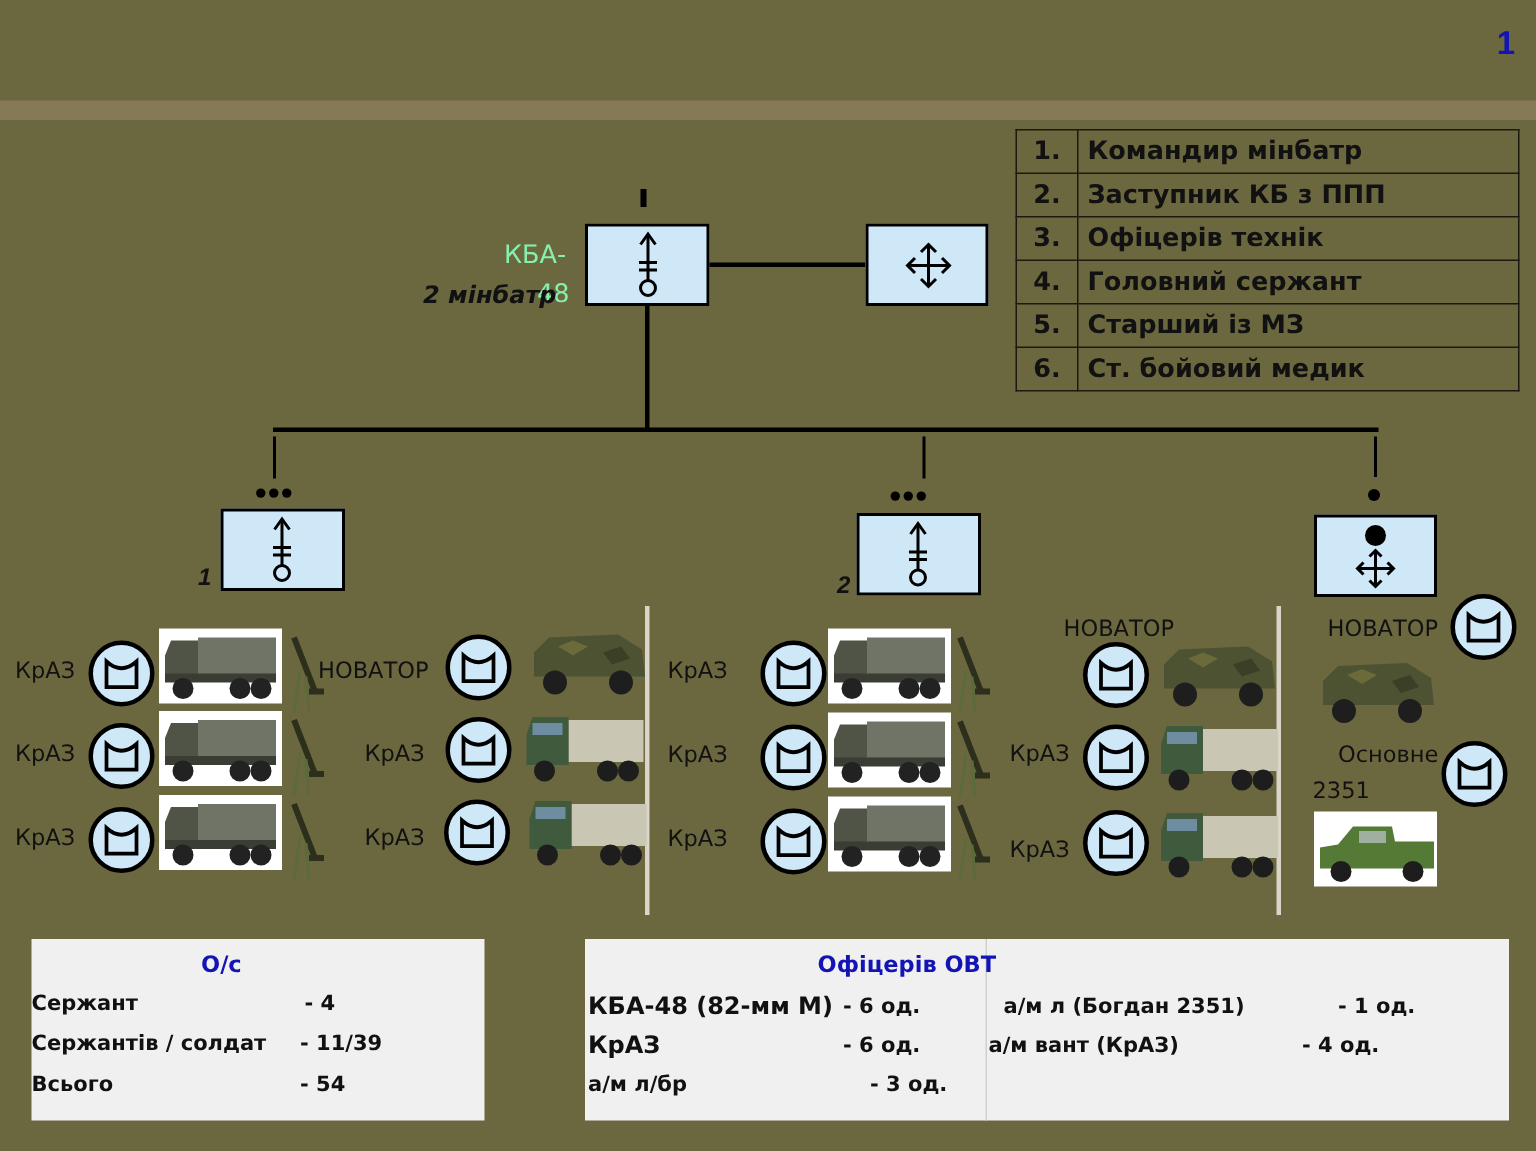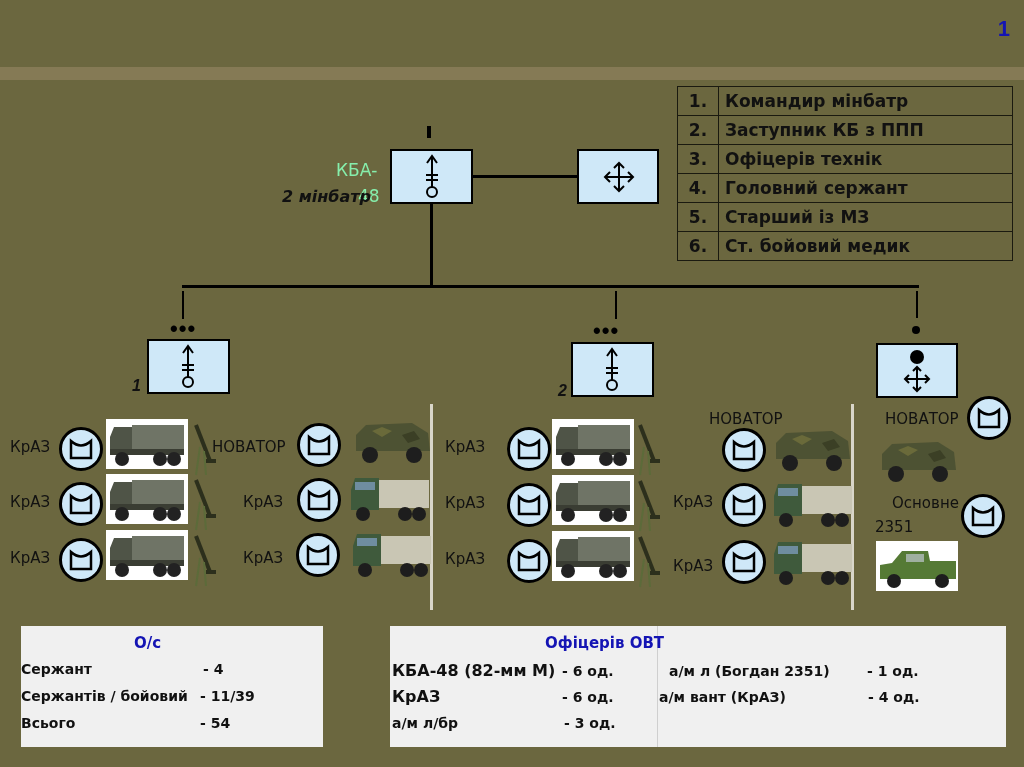--- a/index.html
+++ b/index.html
@@ -335,32 +335,32 @@
         <rect x="30" y="13" width="18" height="8" fill="#9fb0a0"></rect>
         <circle cx="18" cy="40" r="7" fill="#1d1d1d"></circle>
         <circle cx="66" cy="40" r="7" fill="#1d1d1d"></circle>
       </svg></div>
   </div>
 
 <div class="panel" style="left:21px;top:626px;width:302px;height:121px;">
   <div class="panel-title" style="left:113px;top:8px;">О/с</div>
   <div class="panel-row" style="left:0px;top:35px;">Сержант</div>
   <div class="panel-row" style="left:182px;top:35px;">- 4</div>
-  <div class="panel-row" style="left:0px;top:62px;">Сержантів / бойовий</div>
+  <div class="panel-row" style="left:0px;top:62px;">Сержантів / солдат</div>
   <div class="panel-row" style="left:179px;top:62px;">- 11/39</div>
   <div class="panel-row" style="left:0px;top:89px;">Всього</div>
   <div class="panel-row" style="left:179px;top:89px;">- 54</div>
 </div>
 
 <div class="panel" style="left:390px;top:626px;width:616px;height:121px;">
   <div class="abs" style="left:267px;top:0;width:1px;height:121px;background:#cfcfcf;"></div>
   <div class="panel-title" style="left:155px;top:8px;">Офіцерів ОВТ</div>
   <div class="panel-row" style="left:2px;top:35px;font-size:16px;">КБА-48 (82-мм М)</div>
   <div class="panel-row" style="left:172px;top:37px;">- 6 од.</div>
   <div class="panel-row" style="left:2px;top:61px;font-size:16px;">КрАЗ</div>
   <div class="panel-row" style="left:172px;top:63px;">- 6 од.</div>
   <div class="panel-row" style="left:2px;top:89px;">а/м л/бр</div>
-  <div class="panel-row" style="left:174px;top:89px;text-align:right;">- 3 од.</div>
+  <div class="panel-row" style="left:190px;top:89px;text-align:right;">- 3 од.</div>
   <div class="panel-row" style="left:279px;top:37px;">а/м л (Богдан 2351)</div>
-  <div class="panel-row" style="left:477px;top:37px;">- 1 од.</div>
+  <div class="panel-row" style="left:502px;top:37px;">- 1 од.</div>
   <div class="panel-row" style="left:269px;top:63px;">а/м вант (КрАЗ)</div>
   <div class="panel-row" style="left:478px;top:63px;">- 4 од.</div>
 </div>
 
 </body></html>

